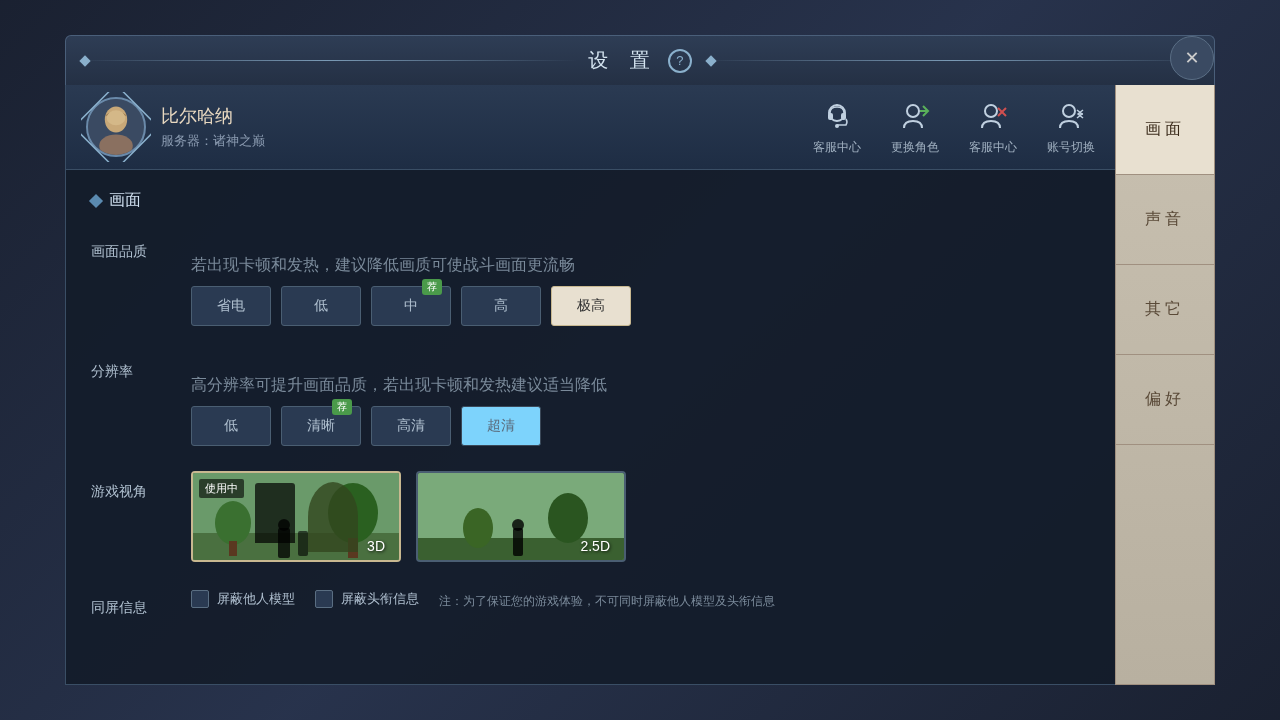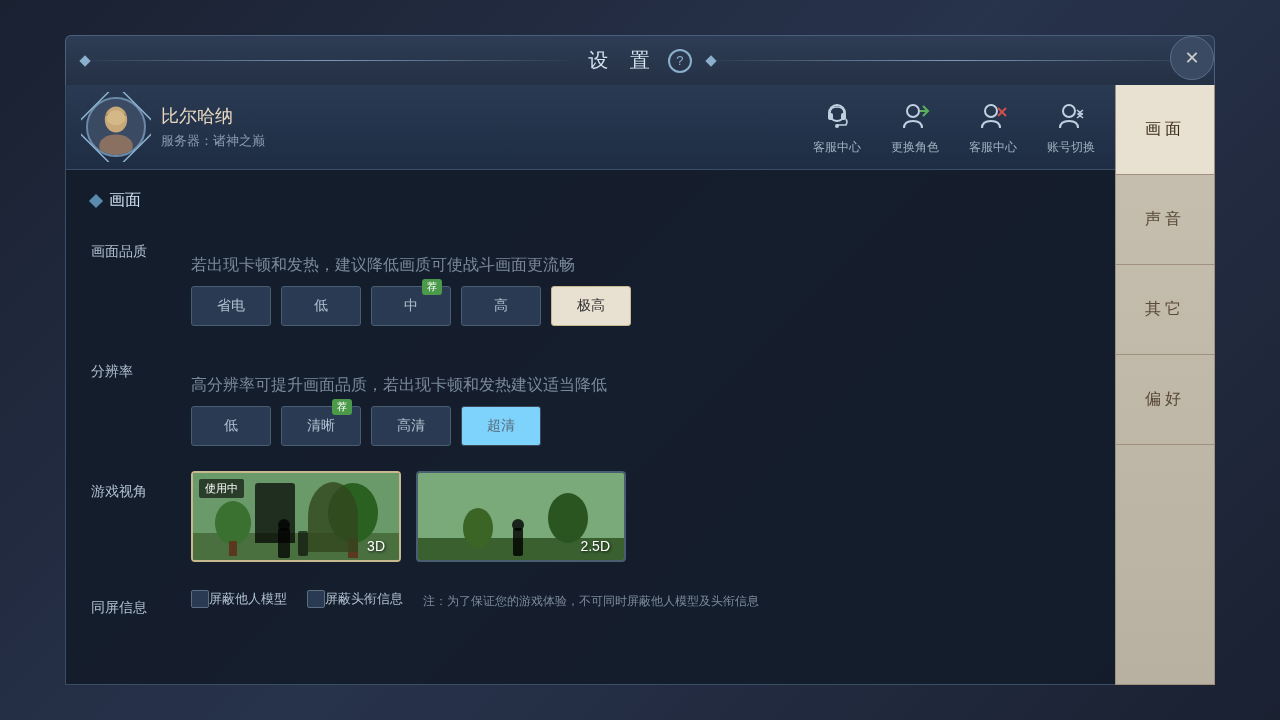--- a/index.html
+++ b/index.html
@@ -324,20 +324,21 @@
     }
     
     .checkbox-row {
       display: flex;
       align-items: center;
       gap: 20px;
     }
     .checkbox-item {
       display: flex;
       align-items: center;
+      gap: 8px;
       cursor: pointer;
     }
     .checkbox-box {
       width: 18px;
       height: 18px;
       background: #2a3a52;
       border: 1px solid #5a6e82;
       border-radius: 2px;
     }
     .checkbox-label {

